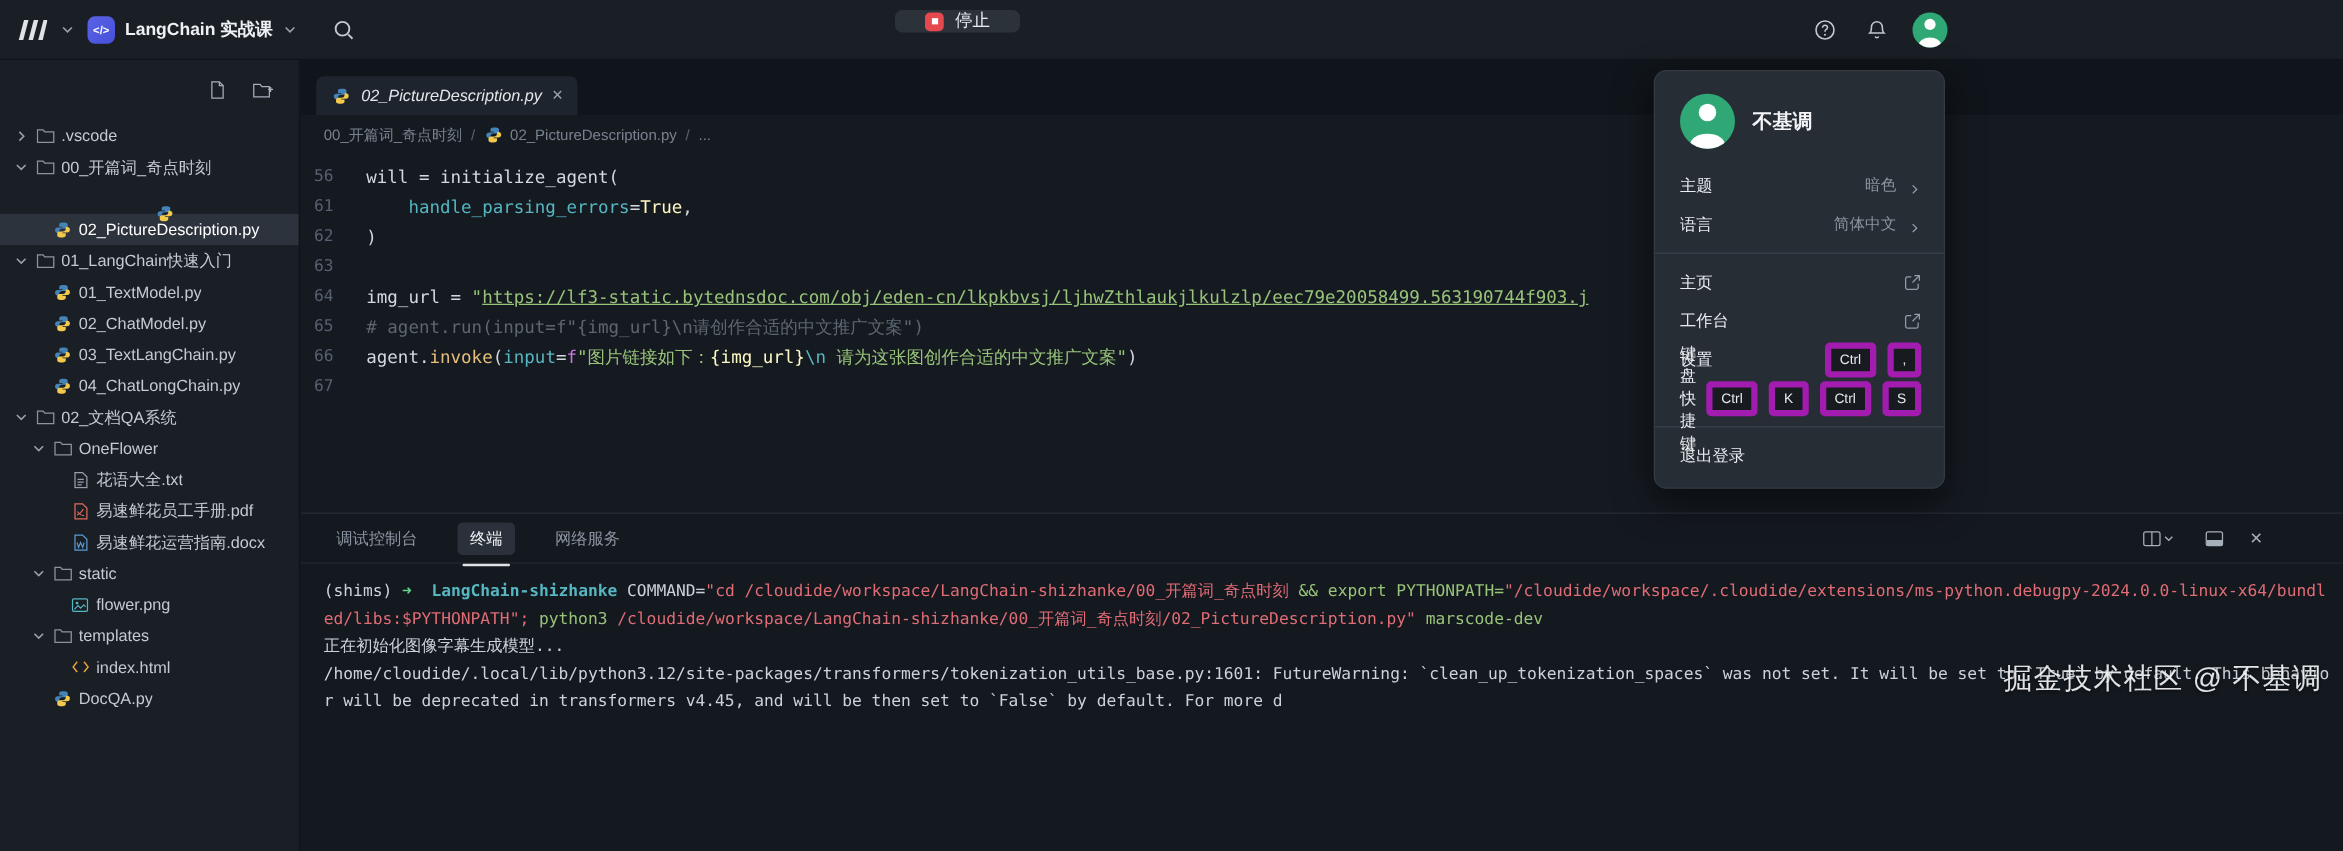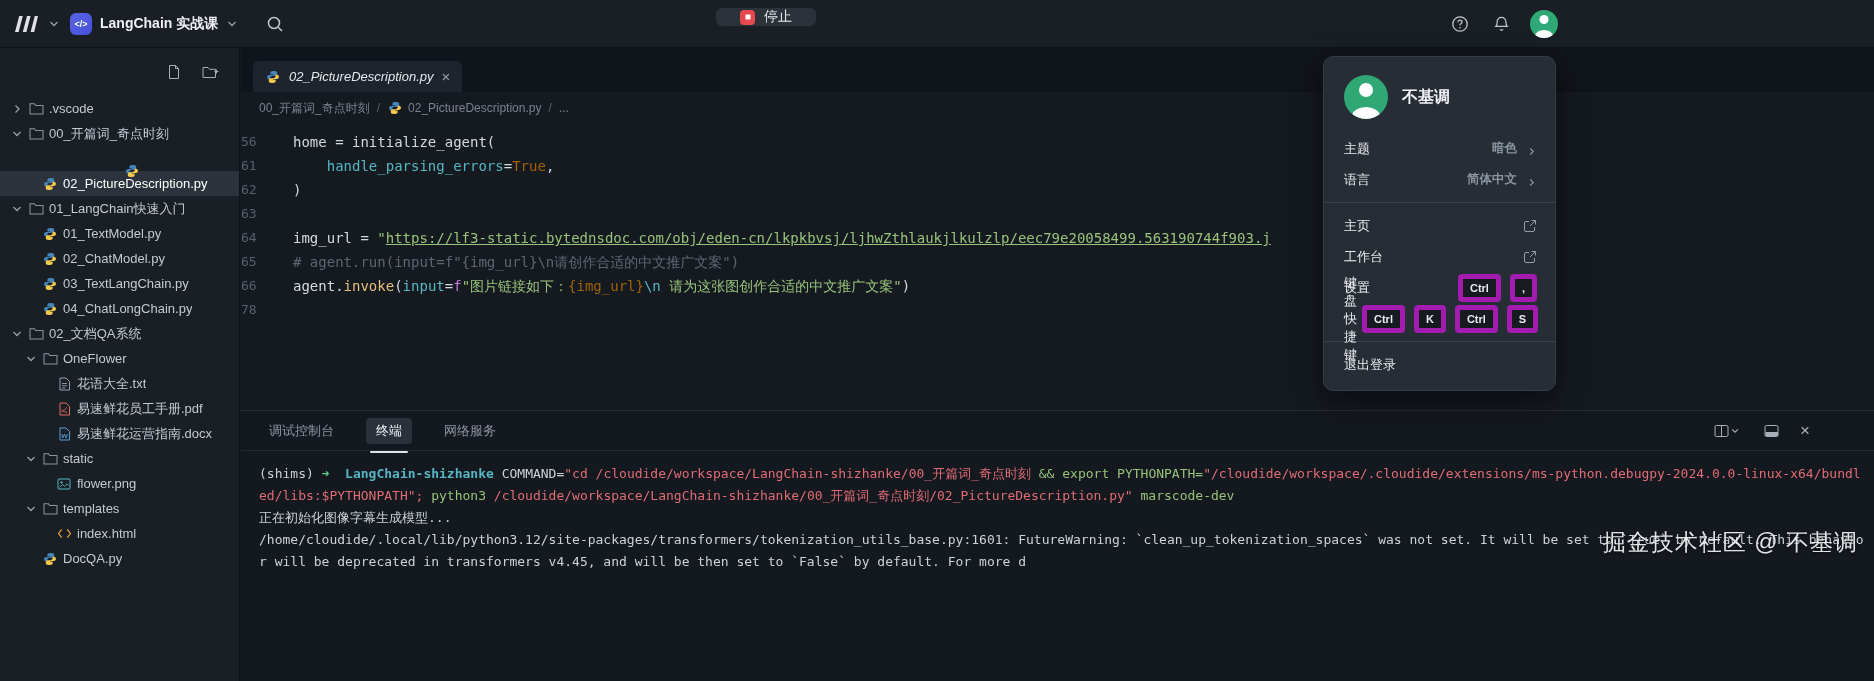--- a/index.html
+++ b/index.html
@@ -55,24 +55,24 @@
     gap:8px; padding:0 12px; cursor:pointer; }
   .tab-label { font-size:13px; font-style:italic; color:#e4e7ea; }
   .tab-close { color:#9aa3ad; font-size:15px; cursor:pointer; line-height:1; }
   .tab-close::before { content:"×"; }
   .breadcrumb { height:32px; display:flex; align-items:center; gap:7px; padding-left:18px;
     font-size:12px; color:#78828e; }
   .bc-item { display:flex; align-items:center; gap:5px; cursor:pointer; }
   .bc-sep { color:#5a636e; }
   .code { padding-top:6px; }
   .code-line { display:flex; height:24px; line-height:24px; }
-  .gutter { flex:0 0 52px; text-align:left; padding-right:16px; color:#566070; font-size:13px;
+  .gutter { flex:0 0 52px; text-align:center; padding-right:16px; color:#566070; font-size:13px;
     font-family:"DejaVu Sans Mono","Liberation Mono",monospace; }
   .code-text { white-space:pre; font-size:14px; font-family:"DejaVu Sans Mono","Liberation Mono",monospace; }
-  .c-w{color:#d4d9df}.c-cy{color:#56b6c2}.c-or{color:#a16207}.c-gr{color:#98c379}
+  .c-w{color:#d4d9df}.c-cy{color:#56b6c2}.c-or{color:#fef9c3}.c-gr{color:#98c379}
   .c-lk{color:#98c379;text-decoration:underline}.c-cm{color:#5c6670}.c-ye{color:#e5c07b}
   .c-pu{color:#c678dd}.c-esc{color:#56b6c2}
 
   
   .panel { position:absolute; left:241px; right:0; bottom:0; height:271px; background:#14181f;
     border-top:1px solid #272d35; }
   .panel-header { height:40px; display:flex; align-items:center; padding:0 64px 0 18px;
     border-bottom:1px solid #232931; }
   .panel-tabs { display:flex; align-items:flex-end; gap:22px; }
   .panel-tab { font-size:13px; color:#8b95a1; cursor:pointer; padding:4px 10px; position:relative; }
@@ -89,21 +89,21 @@
   .t-cyb{color:#56b6c2;font-weight:bold}.t-rd{color:#e06c75}
 
   
   .user-menu { position:absolute; top:56px; right:318px; width:233px; background:#272d34;
     border:1px solid #343b44; border-radius:10px; box-shadow:0 10px 30px rgba(0,0,0,.55);
     z-index:30; padding-bottom:10px; }
   .um-header { display:flex; align-items:center; gap:14px; padding:18px 20px 14px; }
   .um-name { font-size:16px; font-weight:bold; color:#f2f4f7; }
   .menu-item { height:31px; display:flex; align-items:center; padding:0 18px 0 20px; cursor:pointer; }
   .menu-label { font-size:13px; color:#e9ecf0; }
-  .menu-right { margin-left:auto; display:flex; align-items:flex-end; gap:4px;font-weight:bold; }
+  .menu-right { margin-left:auto; display:flex; align-items:flex-end; gap:4px; }
   .menu-value { font-size:12.5px; color:#8a93a0; margin-right:5px; }
   .kbd { background:#171b20; border:5px solid #a21caf; border-radius:4px; padding:1px 7px;
     font-size:11px; color:#e6e9ed; margin-left:5px; line-height:16px; display:inline-block; }
   .menu-divider { height:1px; background:#3a414a; margin:7px 0; }
   .menu-chev, .menu-ext { display:inline-flex; align-items:center; }
 
   
   .watermark { position:absolute; top:527px; right:16px; z-index:25; font-size:23px; font-weight:500;
     color:#f2f4f6; opacity:.92; letter-spacing:1px; text-shadow:0 1px 3px rgba(0,0,0,.6); }
 </style>
@@ -424,21 +424,21 @@
         <span>02_PictureDescription.py</span>
       </span>
       <span class="bc-sep">/</span>
       <span class="bc-item">
         <span>...</span>
       </span>
     </div>
   <div class="code" id="code">
       <div class="code-line">
         <span class="gutter">56</span>
-        <span class="code-text"><span class="c-w">home = initialize_agent(</span></span>
+        <span class="code-text"><span class="c-w">will = initialize_agent(</span></span>
       </div>
       <div class="code-line">
         <span class="gutter">61</span>
         <span class="code-text"><span class="c-w">    </span><span class="c-cy">handle_parsing_errors</span><span class="c-w">=</span><span class="c-or">True</span><span class="c-w">,</span></span>
       </div>
       <div class="code-line">
         <span class="gutter">62</span>
         <span class="code-text"><span class="c-w">)</span></span>
       </div>
       <div class="code-line">
@@ -451,21 +451,21 @@
       </div>
       <div class="code-line">
         <span class="gutter">65</span>
         <span class="code-text"><span class="c-cm"># agent.run(input=f"{img_url}\n请创作合适的中文推广文案")</span></span>
       </div>
       <div class="code-line">
         <span class="gutter">66</span>
         <span class="code-text"><span class="c-w">agent.</span><span class="c-ye">invoke</span><span class="c-w">(</span><span class="c-cy">input</span><span class="c-w">=</span><span class="c-pu">f</span><span class="c-gr">"图片链接如下：</span><span class="c-or">{img_url}</span><span class="c-esc">\n</span><span class="c-gr"> 请为这张图创作合适的中文推广文案</span><span class="c-gr">"</span><span class="c-w">)</span></span>
       </div>
       <div class="code-line">
-        <span class="gutter">78</span>
+        <span class="gutter">67</span>
         <span class="code-text"></span>
       </div>
     </div>
 </div>
 
 <div class="panel">
   <div class="panel-header">
     <div class="panel-tabs" id="panel-tabs">
         <div class="panel-tab">调试控制台</div>
         <div class="panel-tab active">终端</div>

